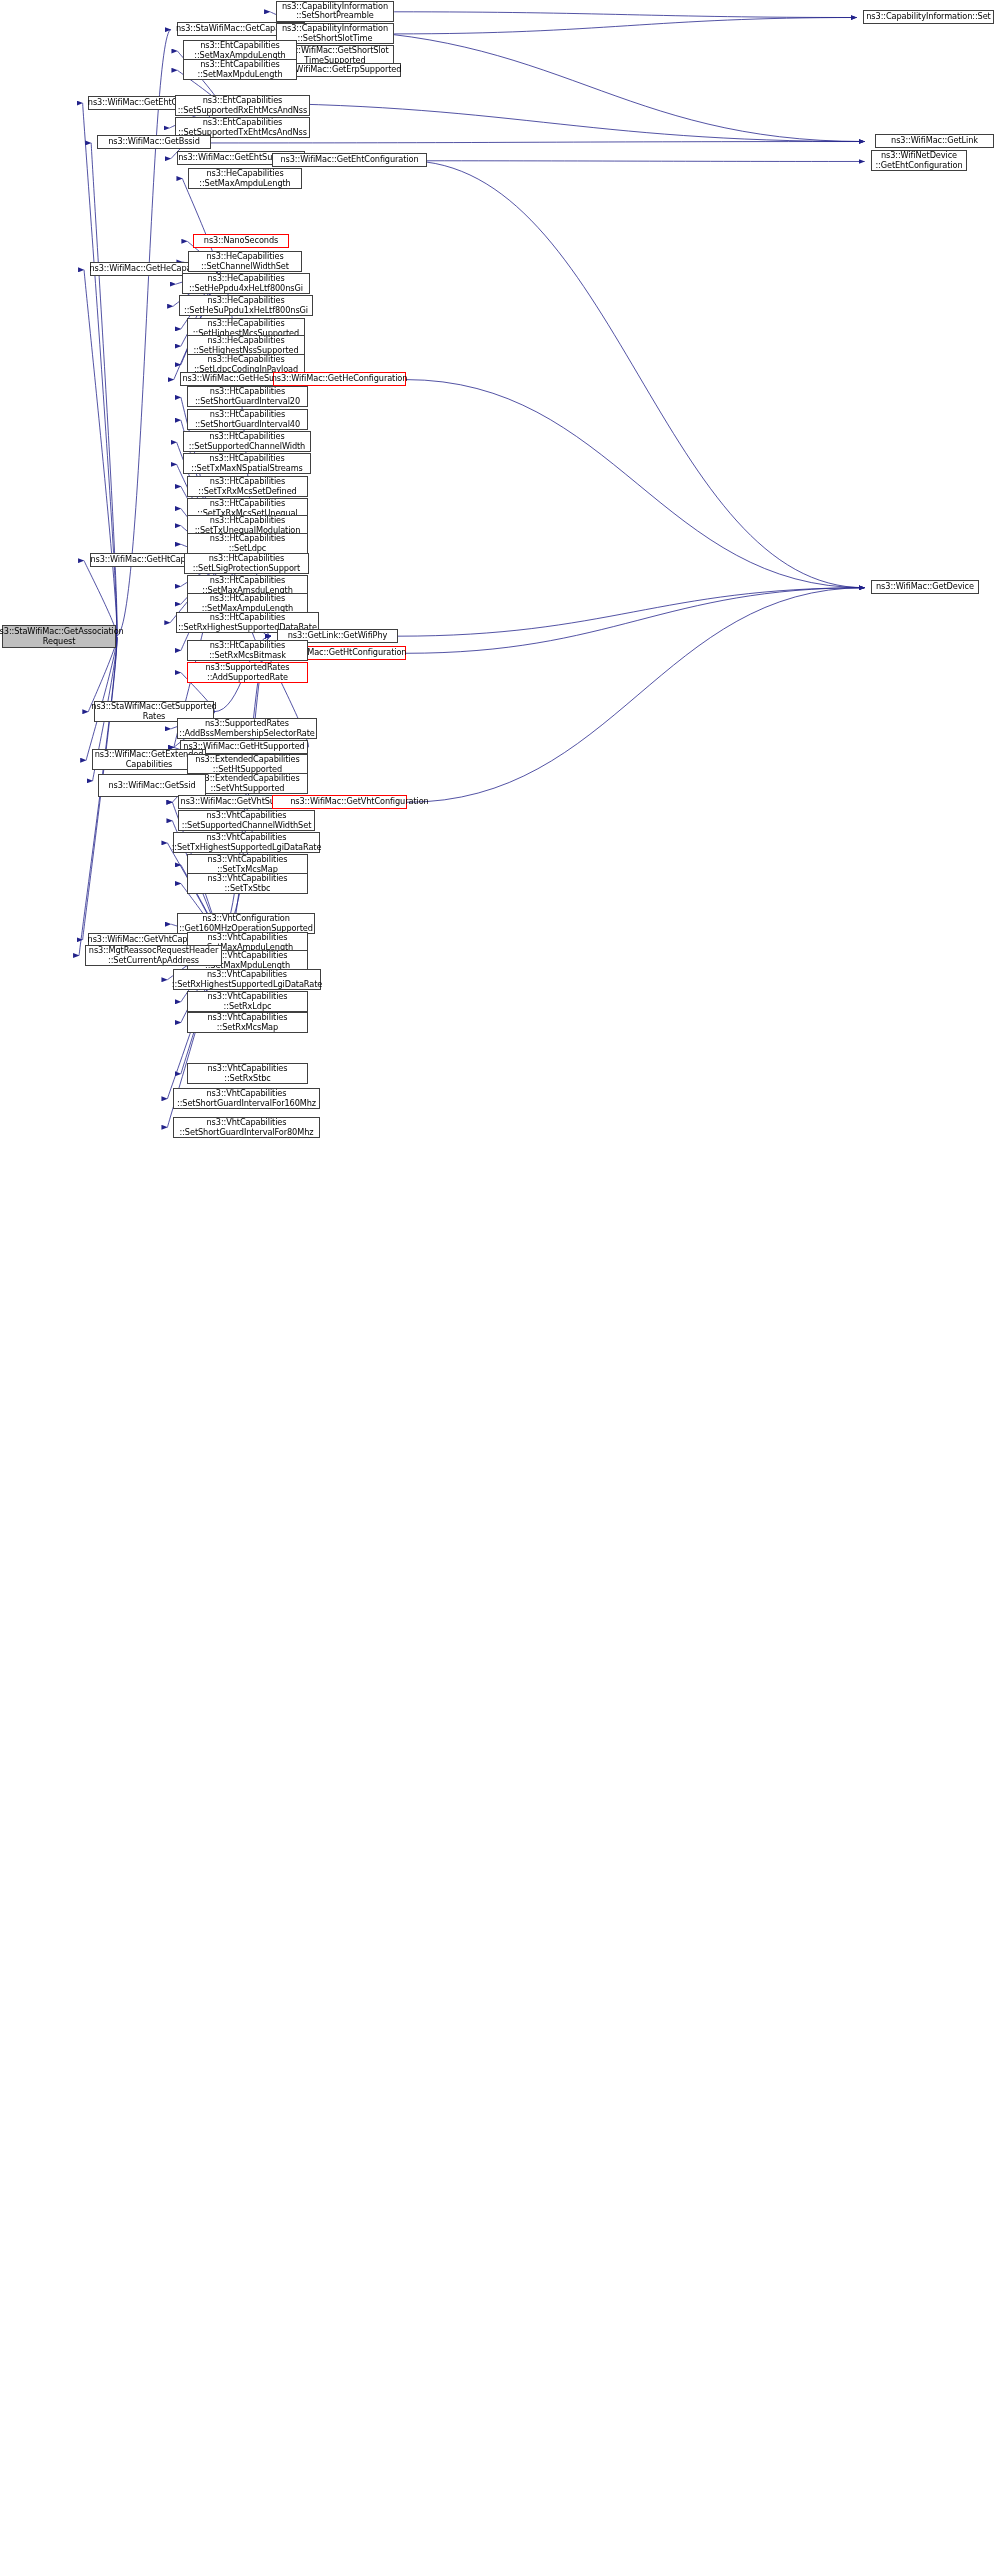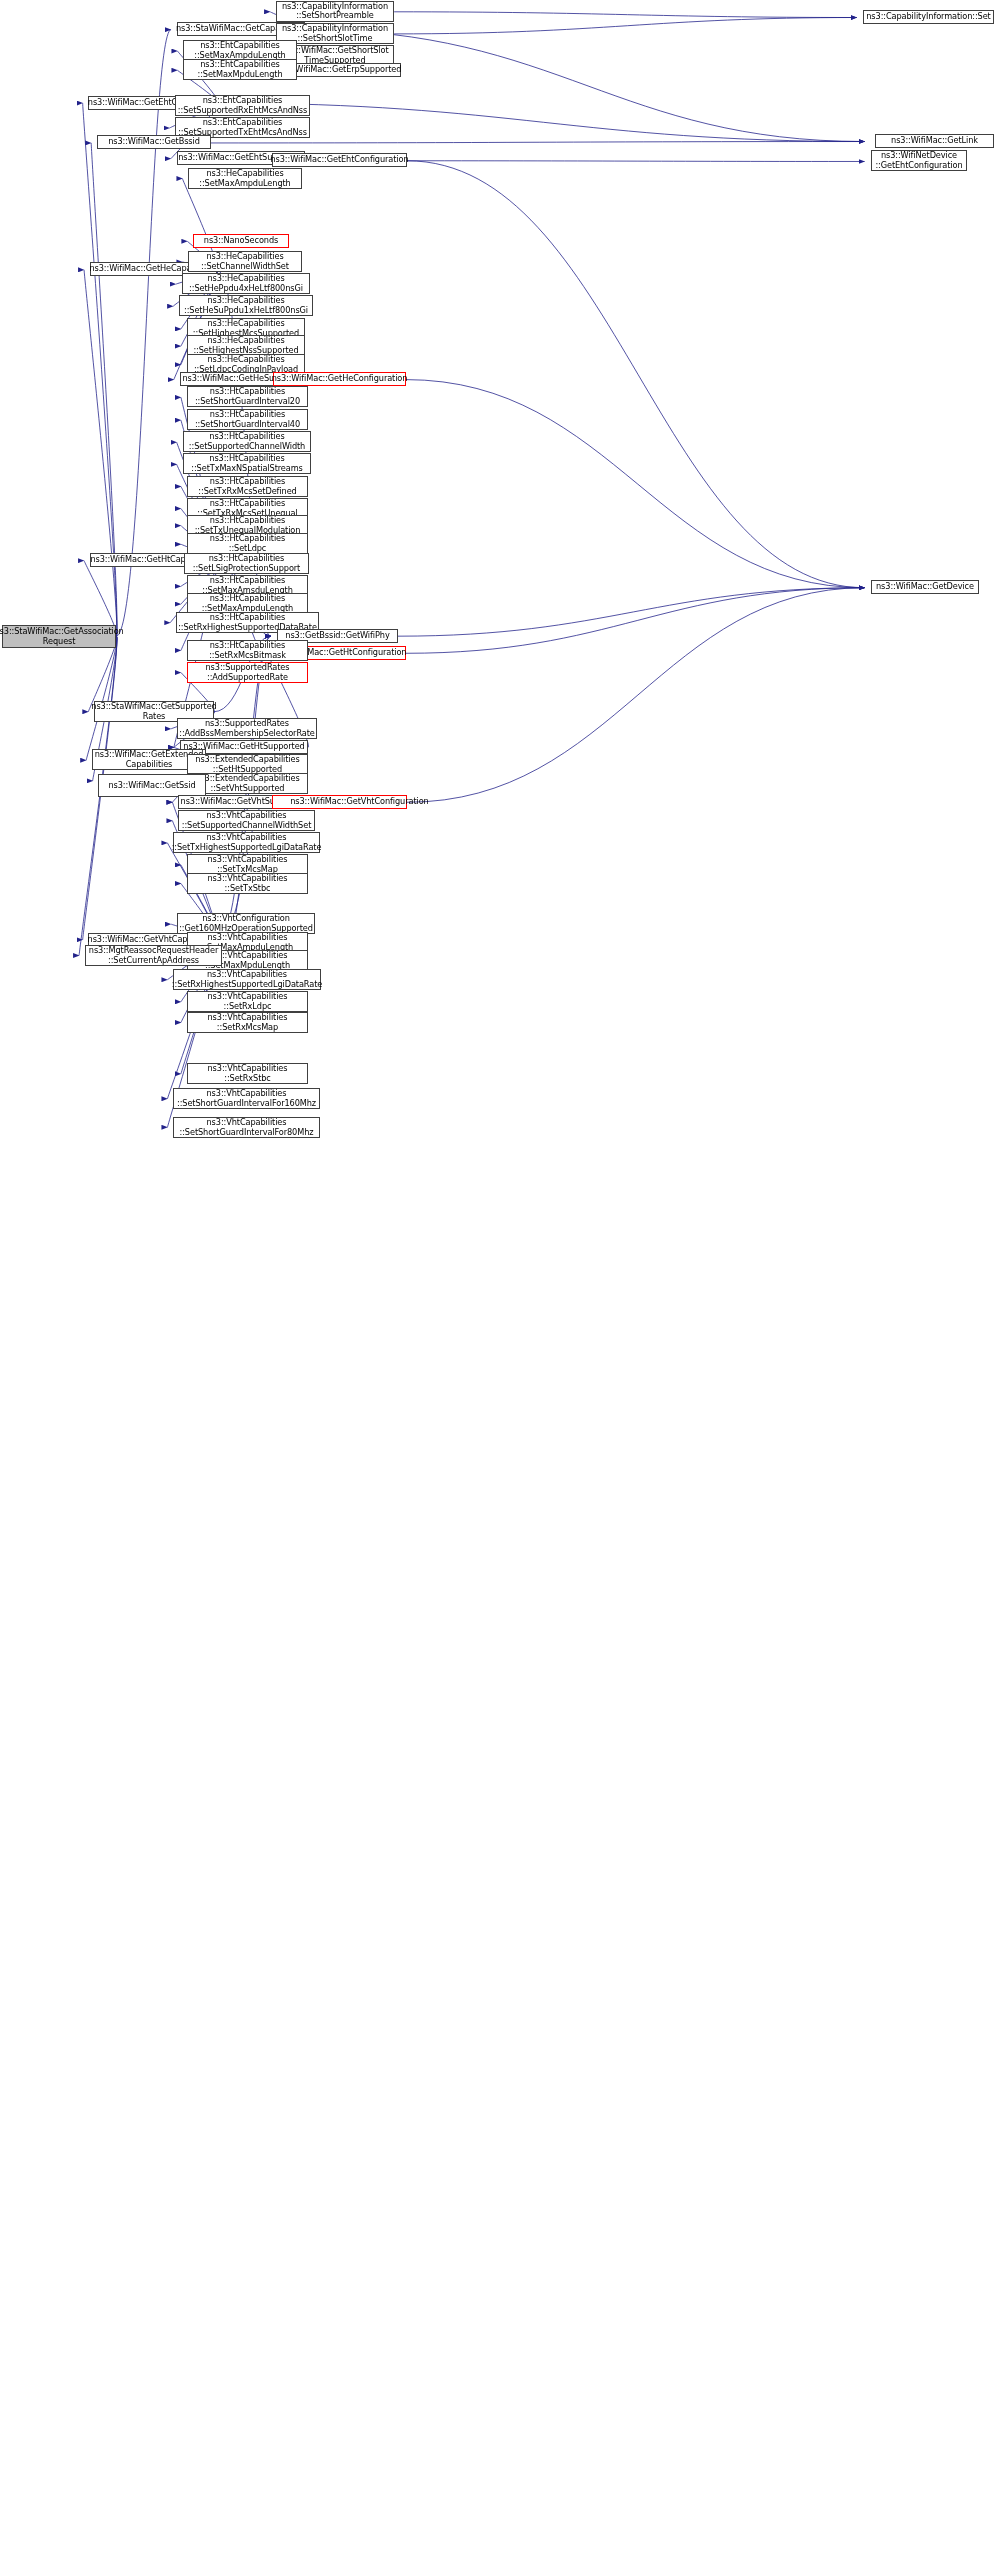--- a/index.html
+++ b/index.html
@@ -163,21 +163,21 @@
       <div class="node" style="left: 183px; top: 59px; width: 114px; height: 21.4px;">ns3::EhtCapabilities
 ::SetMaxMpduLength</div>
       <div class="node" style="left: 88px; top: 96px; width: 130px; height: 14.3px;">ns3::WifiMac::GetEhtCapabilities</div>
       <div class="node" style="left: 175px; top: 95px; width: 135px; height: 21.4px;">ns3::EhtCapabilities
 ::SetSupportedRxEhtMcsAndNss</div>
       <div class="node" style="left: 175px; top: 117px; width: 135px; height: 21.4px;">ns3::EhtCapabilities
 ::SetSupportedTxEhtMcsAndNss</div>
       <div class="node" style="left: 875px; top: 134px; width: 119px; height: 14.3px;">ns3::WifiMac::GetLink</div>
       <div class="node" style="left: 97px; top: 135px; width: 114px; height: 14.3px; text-align: center;">ns3::WifiMac::GetBssid</div>
       <div class="node" style="left: 177px; top: 151px; width: 128px; height: 14.3px;">ns3::WifiMac::GetEhtSupported</div>
-      <div class="node" style="left: 272px; top: 153px; width: 135px; height: 14.3px;">ns3::WifiMac::GetEhtConfiguration</div>
+      <div class="node" style="left: 272px; top: 153px; width: 155px; height: 14.3px;">ns3::WifiMac::GetEhtConfiguration</div>
       <div class="node" style="left: 871px; top: 150px; width: 96px; height: 21.4px;">ns3::WifiNetDevice
 ::GetEhtConfiguration</div>
       <div class="node" style="left: 188px; top: 168px; width: 114px; height: 21.4px;">ns3::HeCapabilities
 ::SetMaxAmpduLength</div>
       <div class="node red" style="left: 193px; top: 234px; width: 96px; height: 14.3px;">ns3::NanoSeconds</div>
       <div class="node" style="left: 90px; top: 262px; width: 127px; height: 14.3px;">ns3::WifiMac::GetHeCapabilities</div>
       <div class="node" style="left: 188px; top: 251px; width: 114px; height: 21.4px;">ns3::HeCapabilities
 ::SetChannelWidthSet</div>
       <div class="node" style="left: 182px; top: 273px; width: 128px; height: 21.4px;">ns3::HeCapabilities
 ::SetHePpdu4xHeLtf800nsGi</div>
@@ -209,21 +209,21 @@
 ::SetLdpc</div>
       <div class="node" style="left: 90px; top: 553px; width: 127px; height: 14.3px;">ns3::WifiMac::GetHtCapabilities</div>
       <div class="node" style="left: 184px; top: 553px; width: 125px; height: 21.4px;">ns3::HtCapabilities
 ::SetLSigProtectionSupport</div>
       <div class="node" style="left: 187px; top: 575px; width: 121px; height: 21.4px;">ns3::HtCapabilities
 ::SetMaxAmsduLength</div>
       <div class="node" style="left: 187px; top: 593px; width: 121px; height: 21.4px;">ns3::HtCapabilities
 ::SetMaxAmpduLength</div>
       <div class="node" style="left: 176px; top: 612px; width: 143px; height: 21.4px;">ns3::HtCapabilities
 ::SetRxHighestSupportedDataRate</div>
-      <div class="node" style="left: 277px; top: 629px; width: 121px; height: 14.3px;">ns3::GetBssid::GetWifiPhy</div>
+      <div class="node" style="left: 277px; top: 629px; width: 121px; height: 14.3px;">ns3::GetLink::GetWifiPhy</div>
       <div class="node" style="left: 871px; top: 580px; width: 108px; height: 14.3px;">ns3::WifiMac::GetDevice</div>
       <div class="node red" style="left: 273px; top: 646px; width: 133px; height: 14.3px;">ns3::WifiMac::GetHtConfiguration</div>
       <div class="node" style="left: 187px; top: 640px; width: 121px; height: 21.4px;">ns3::HtCapabilities
 ::SetRxMcsBitmask</div>
       <div class="node red" style="left: 187px; top: 662px; width: 121px; height: 21.4px;">ns3::SupportedRates
 ::AddSupportedRate</div>
       <div class="node" style="left: 94px; top: 701px; width: 120px; height: 21.4px;">ns3::StaWifiMac::GetSupported
 Rates</div>
       <div class="node" style="left: 177px; top: 718px; width: 140px; height: 21.4px;">ns3::SupportedRates
 ::AddBssMembershipSelectorRate</div>

